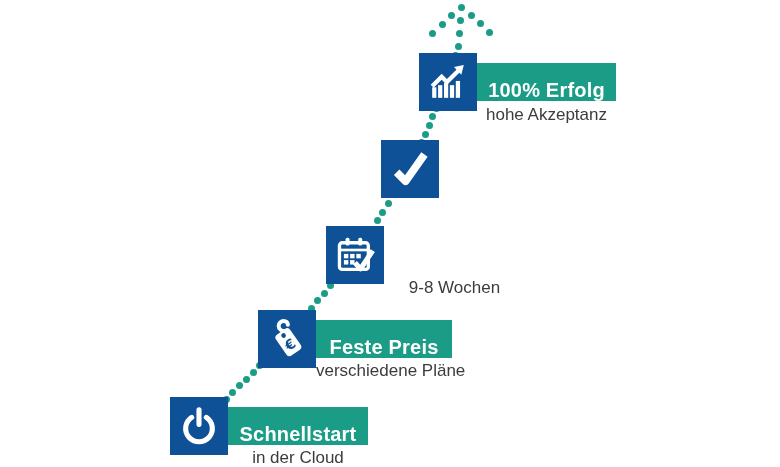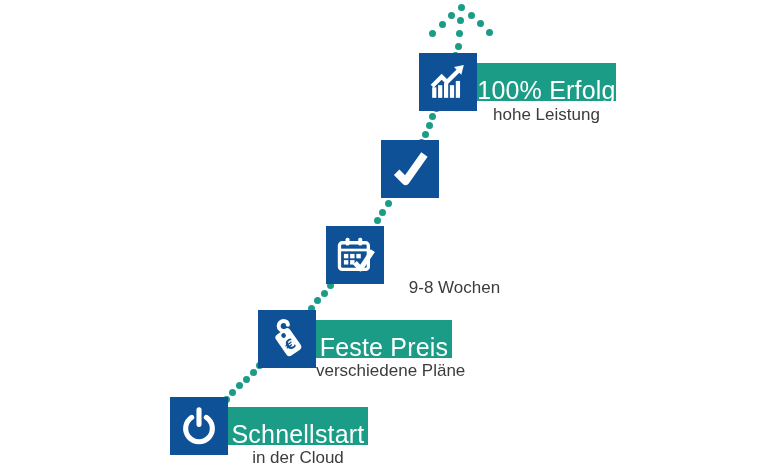--- a/index.html
+++ b/index.html
@@ -17,21 +17,21 @@
     position:absolute;width:58px;height:58px;background:var(--blue);
     z-index:3;display:flex;align-items:center;justify-content:center;
   }
   .square svg{display:block;}
   .banner{
     position:absolute;height:38px;background:var(--teal);z-index:2;
   }
   .banner-label{
     position:absolute;top:16px;bottom:0;right:0;
     display:flex;align-items:center;justify-content:center;
-    color:#ffffff;font-weight:400;font-size:25px;letter-spacing:0.2px;
+    color:#ffffff;font-weight:700;font-size:20px;letter-spacing:0.2px;
     white-space:nowrap;
   }
   .subtitle{
     position:absolute;z-index:2;text-align:center;white-space:nowrap;
     color:var(--sub);font-size:17px;font-weight:400;
   }
   .trail{position:absolute;inset:0;z-index:1;}
   .dot{
     position:absolute;width:7px;height:7px;border-radius:50%;
     background:var(--teal);margin-left:-3.5px;margin-top:-3.5px;
@@ -113,21 +113,21 @@
           <rect x="3" y="23" width="4" height="10"></rect>
           <rect x="8.6" y="21" width="4" height="12"></rect>
           <rect x="14.2" y="19" width="4" height="14"></rect>
           <rect x="19.8" y="21" width="4" height="12"></rect>
           <rect x="25.4" y="17" width="4" height="16"></rect>
         </g>
         <path d="M3 22 L12 13 L17 18 L28 7" fill="none" stroke="#ffffff" stroke-width="4" stroke-linejoin="miter"></path>
         <polygon points="33,2 30.6,11.1 23.7,3.9" fill="#ffffff"></polygon>
       </svg>
     </div>
-    <div class="subtitle" style="left:477px;top:105px;width:139px;">hohe Leistung</div>
+    <div class="subtitle" style="left:477px;top:105px;width:139px;">hohe Akzeptanz</div>
   </div>
 
   <div class="step">
     <div class="square" style="left:381px;top:140px;">
       <svg width="40" height="40" viewBox="0 0 36 36">
         <path d="M6 21 L14 29 L31 5" fill="none" stroke="#ffffff" stroke-width="7" stroke-linejoin="round"></path>
       </svg>
     </div>
   </div>
 

